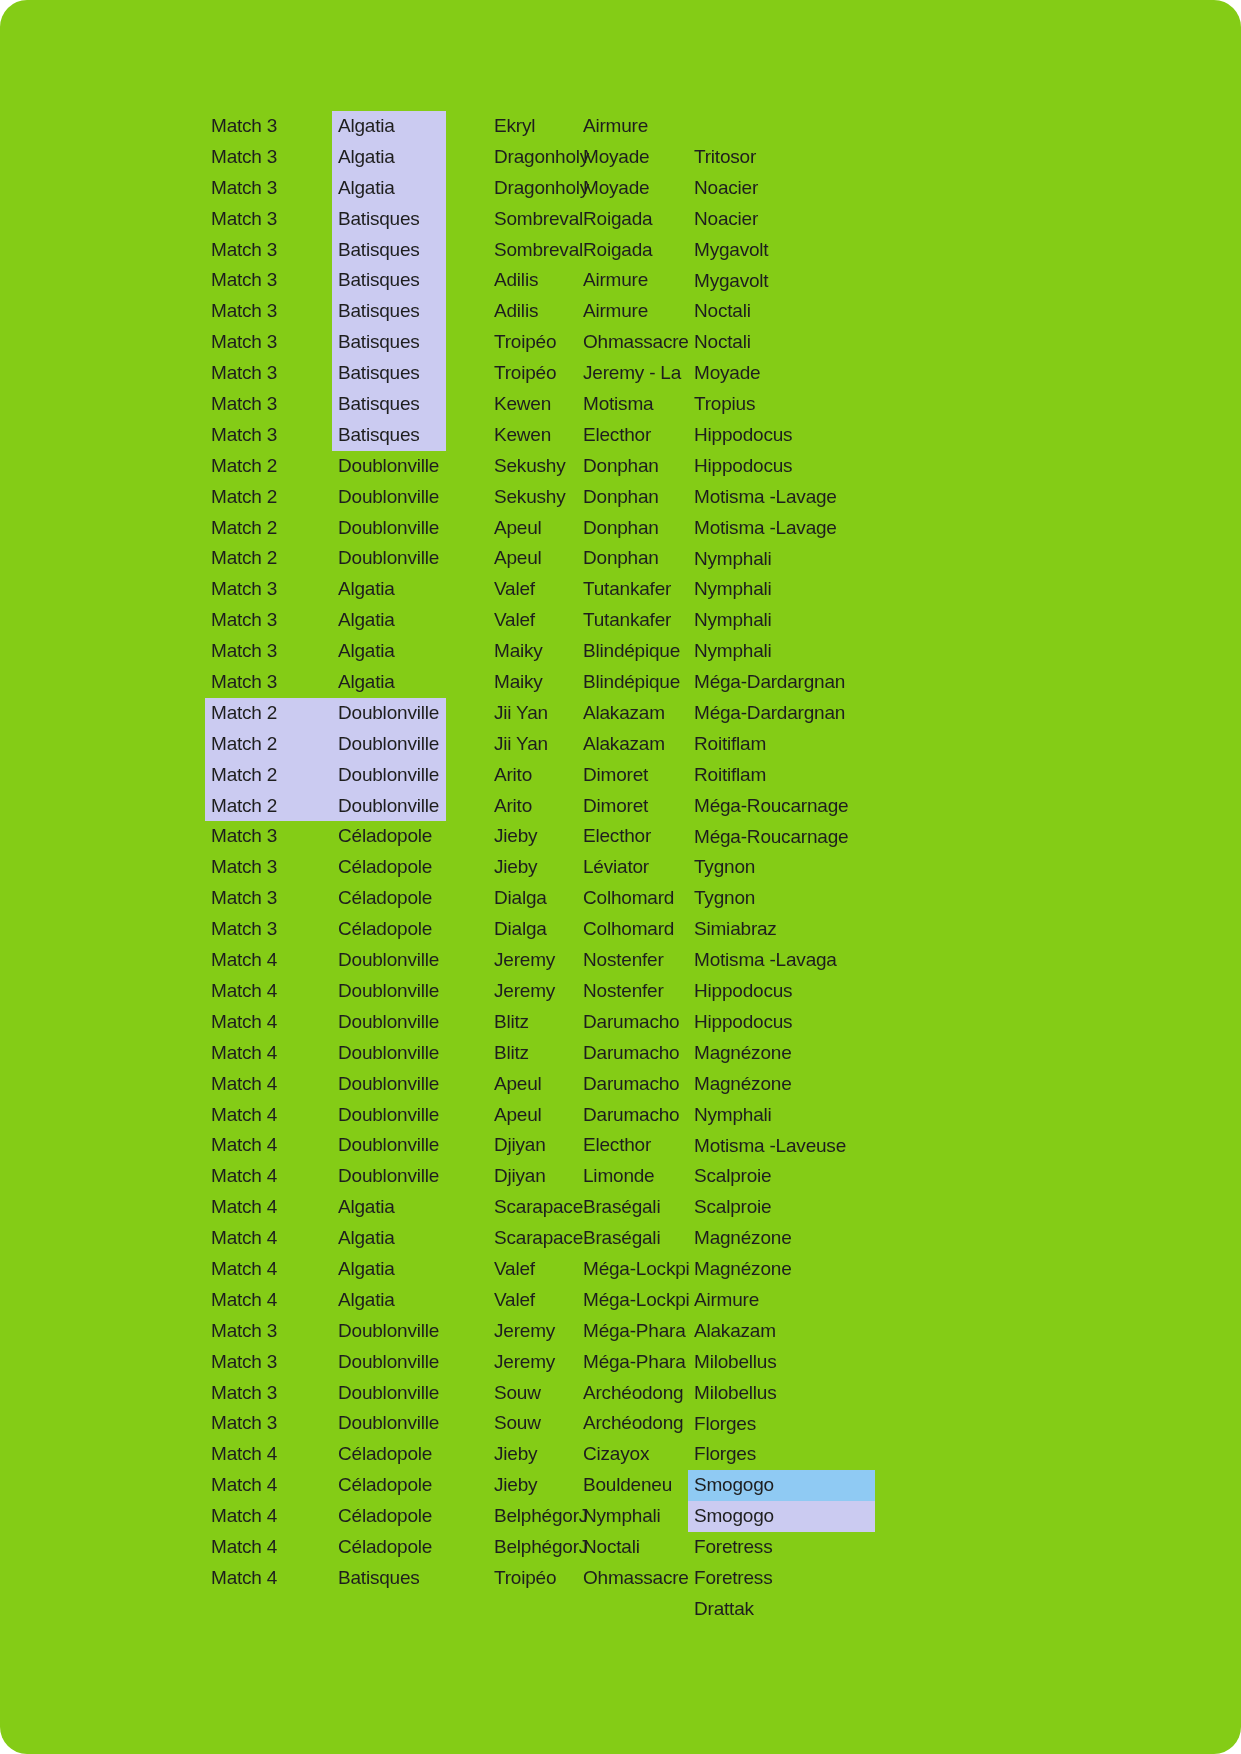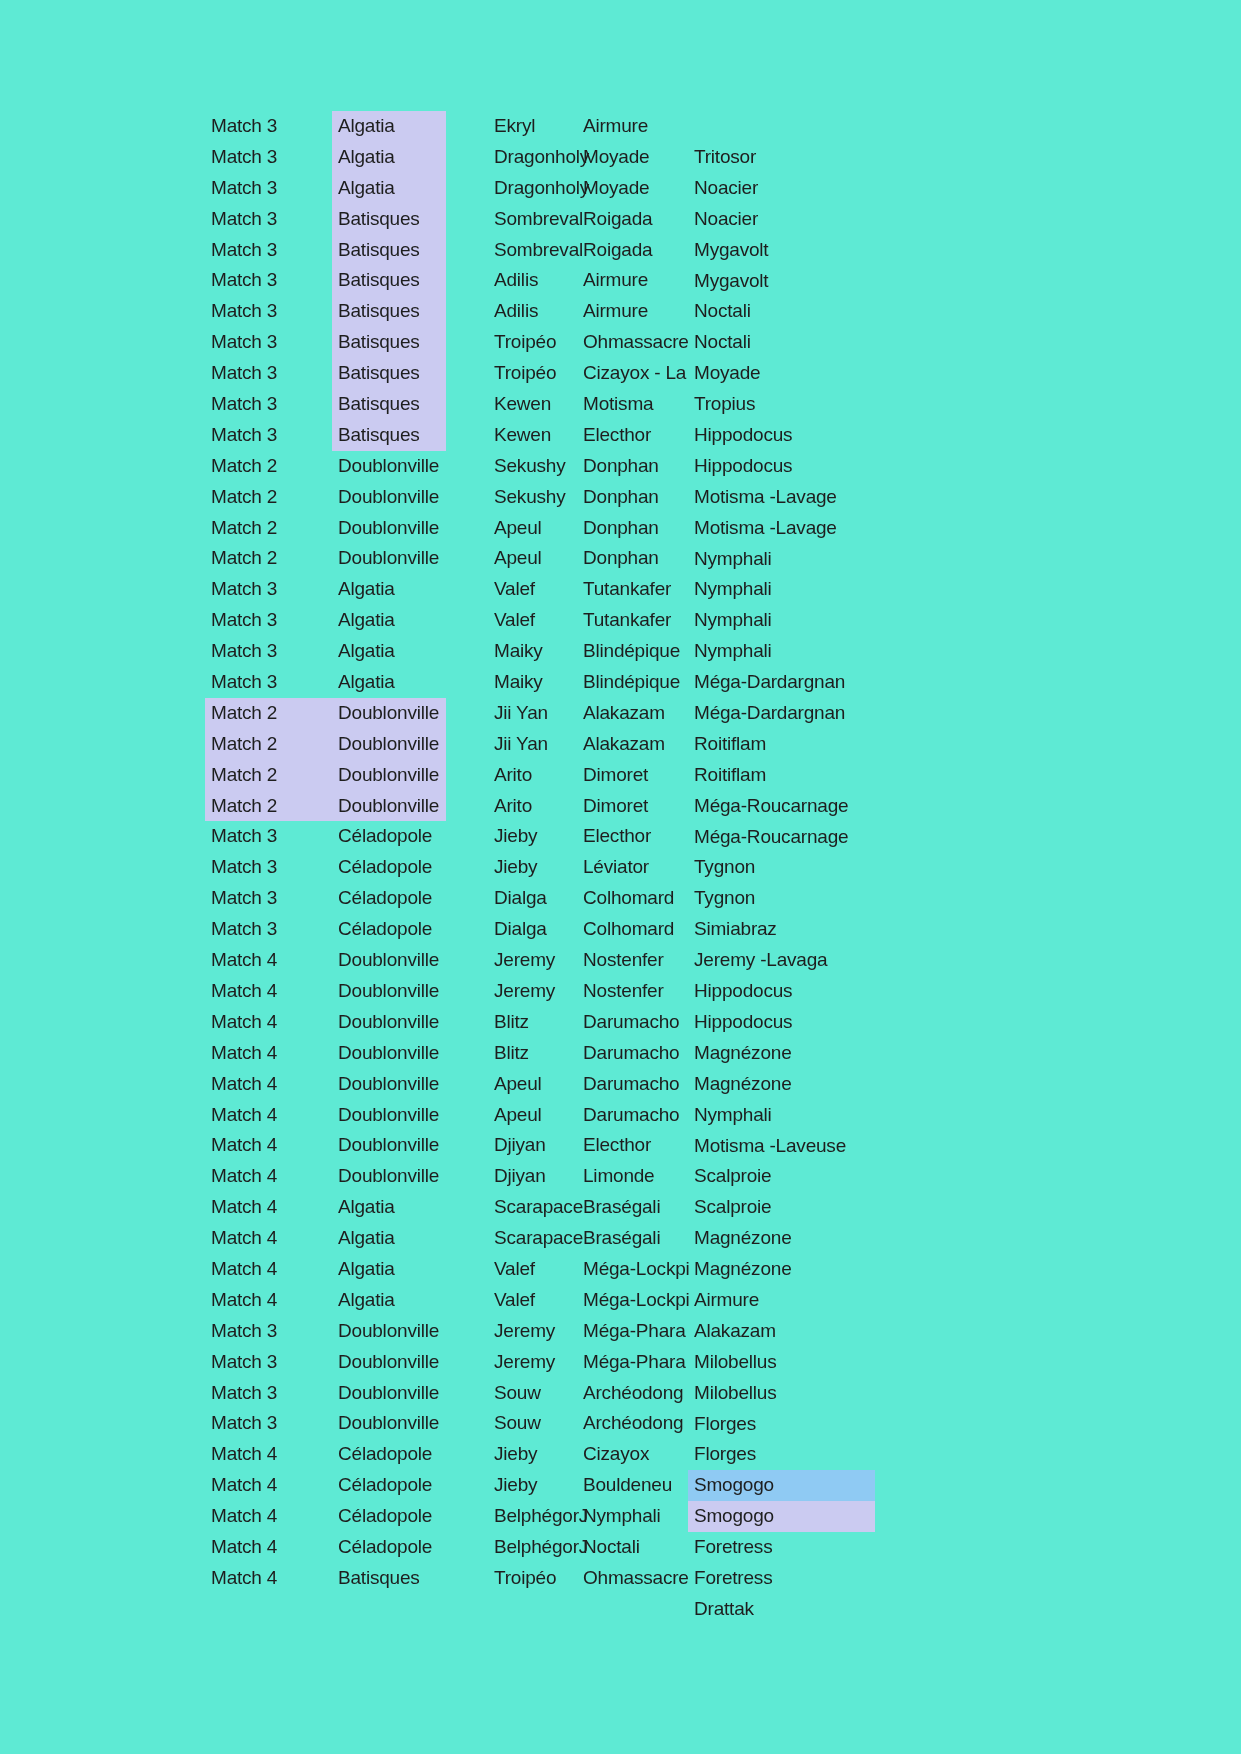--- a/index.html
+++ b/index.html
@@ -10,21 +10,22 @@
   body {
     width: 1241px;
     height: 1754px;
     position: relative;
     font-family: "Liberation Sans", sans-serif;
     color: #1e1e1e;
   }
   .page {
     position: absolute;
     inset: 0;
-    background: #5eead4;
+    background: #84cc16;
+    border-radius: 27px;
   }
   .table {
     position: absolute;
     left: 205px;
     top: 111px;
   }
   .row {
     display: flex;
     height: 30.9px;
   }
@@ -103,21 +104,21 @@
         <div class="cell c1">Match 3</div>
         <div class="cell c2 hl-lavender">Batisques</div>
         <div class="cell c3">Troipéo</div>
         <div class="cell c4">Ohmassacre</div>
         <div class="cell c5">Moyade</div>
       </div>
       <div class="row">
         <div class="cell c1">Match 3</div>
         <div class="cell c2 hl-lavender">Batisques</div>
         <div class="cell c3">Troipéo</div>
-        <div class="cell c4">Cizayox - La</div>
+        <div class="cell c4">Jeremy - La</div>
         <div class="cell c5">Tropius</div>
       </div>
       <div class="row">
         <div class="cell c1">Match 3</div>
         <div class="cell c2 hl-lavender">Batisques</div>
         <div class="cell c3">Kewen</div>
         <div class="cell c4">Motisma</div>
         <div class="cell c5">Hippodocus</div>
       </div>
       <div class="row">
@@ -230,21 +231,21 @@
         <div class="cell c2">Céladopole</div>
         <div class="cell c3">Dialga</div>
         <div class="cell c4">Colhomard</div>
         <div class="cell c5">Simiabraz</div>
       </div>
       <div class="row">
         <div class="cell c1">Match 3</div>
         <div class="cell c2">Céladopole</div>
         <div class="cell c3">Dialga</div>
         <div class="cell c4">Colhomard</div>
-        <div class="cell c5">Jeremy -Lavaga</div>
+        <div class="cell c5">Motisma -Lavaga</div>
       </div>
       <div class="row">
         <div class="cell c1">Match 4</div>
         <div class="cell c2">Doublonville</div>
         <div class="cell c3">Jeremy</div>
         <div class="cell c4">Nostenfer</div>
         <div class="cell c5">Hippodocus</div>
       </div>
       <div class="row">
         <div class="cell c1">Match 4</div>

